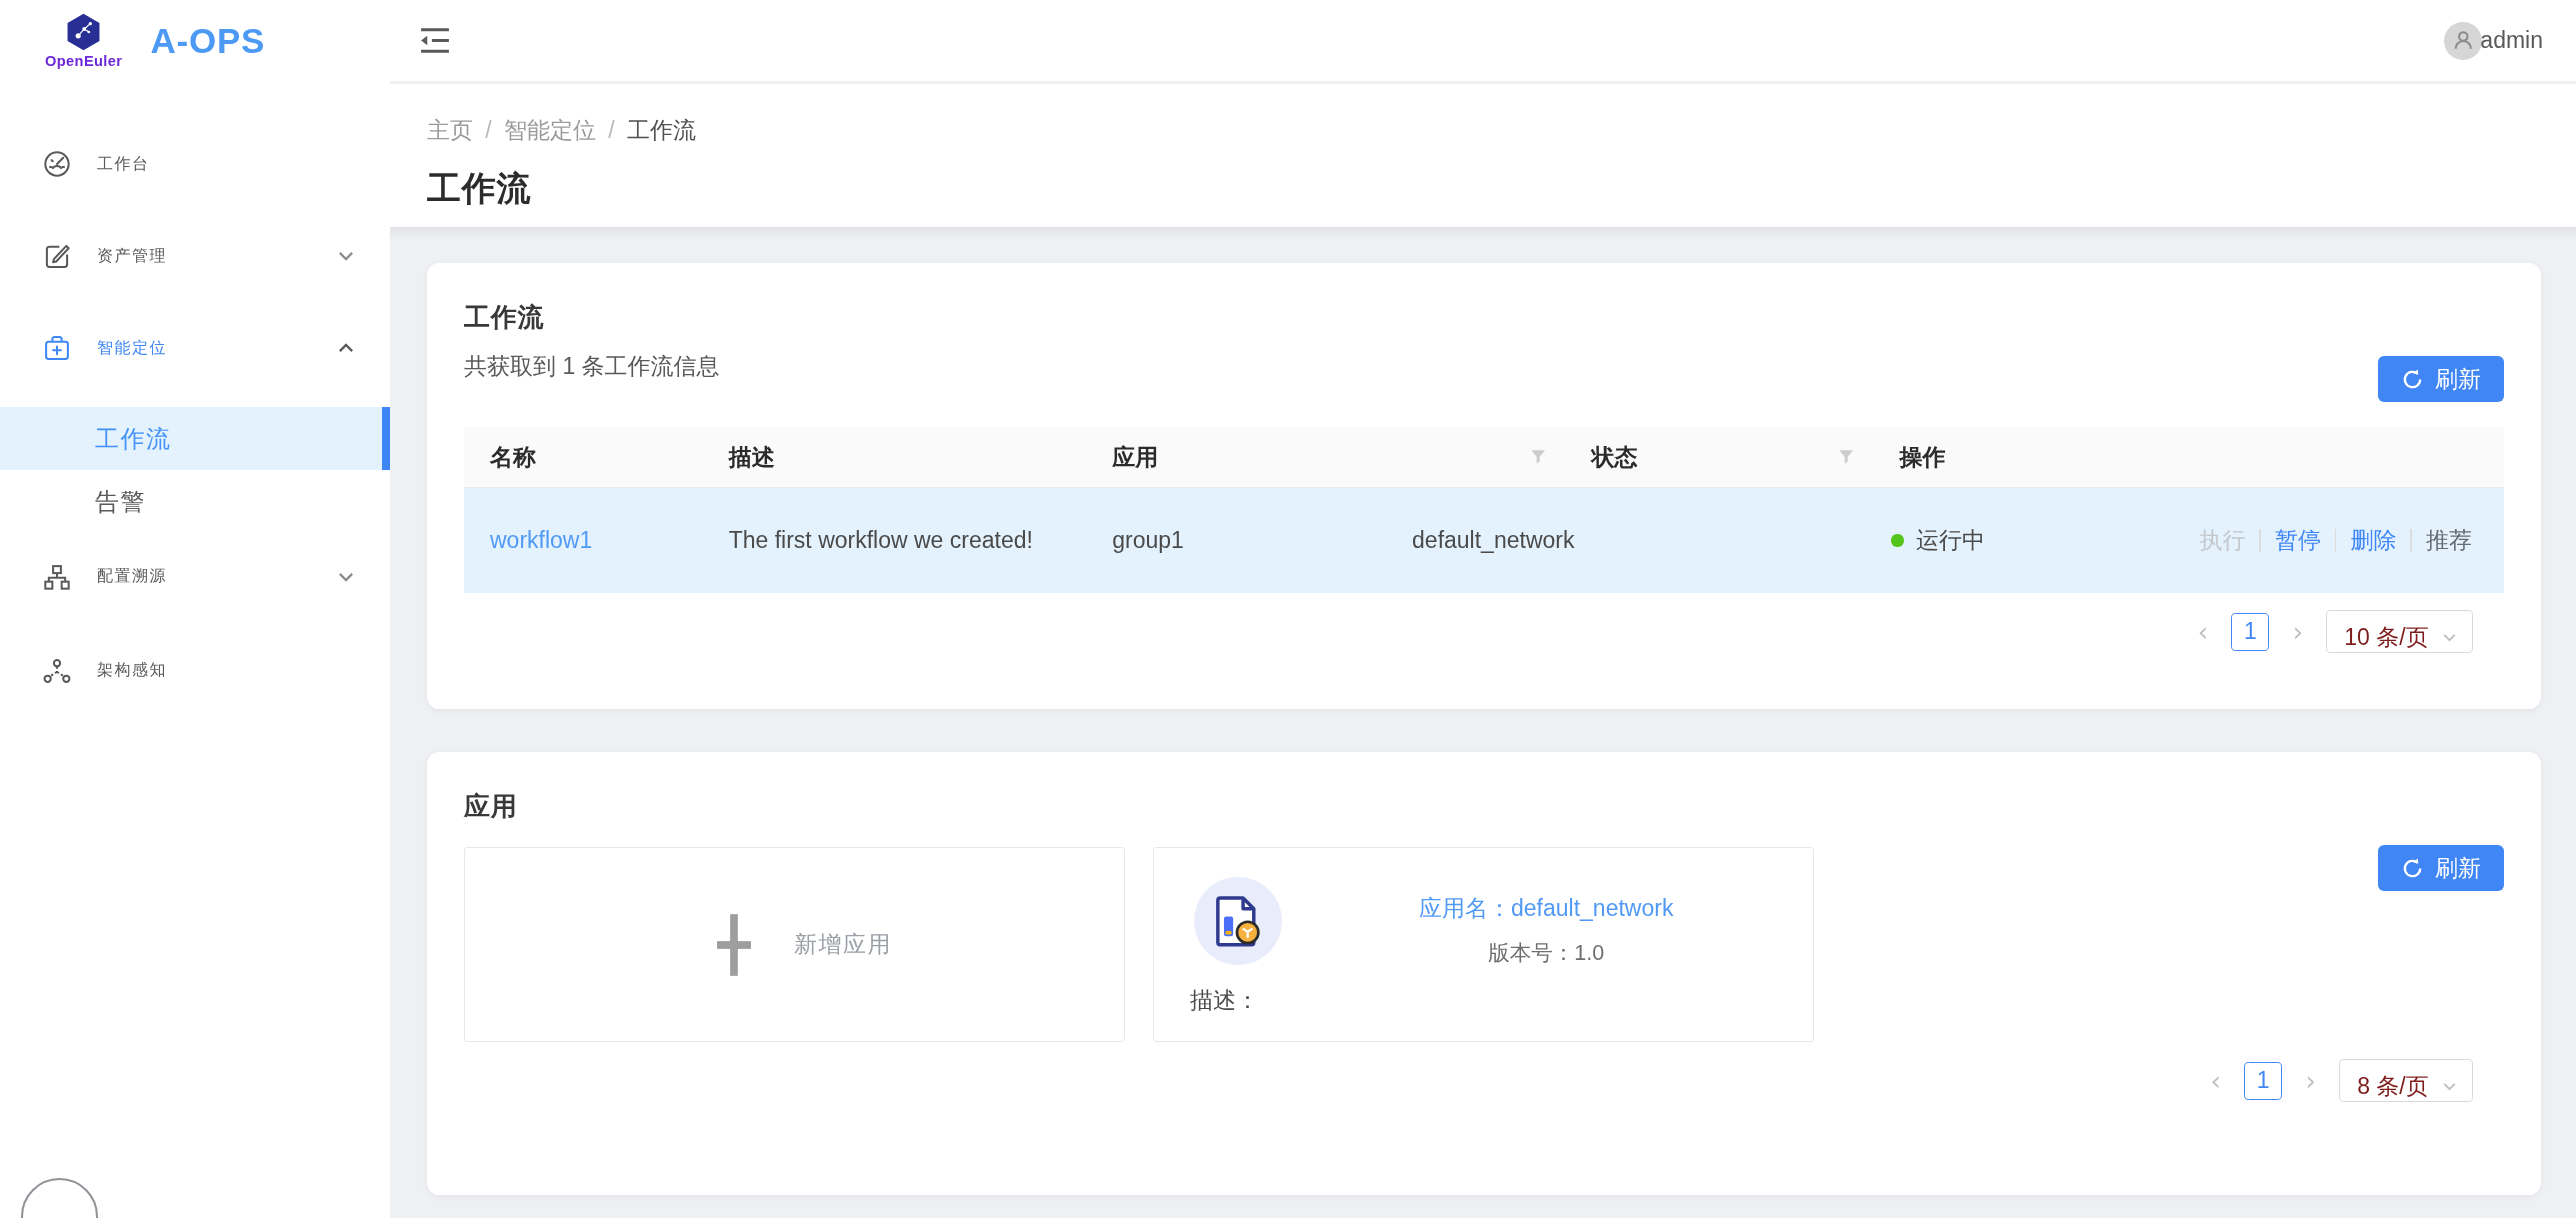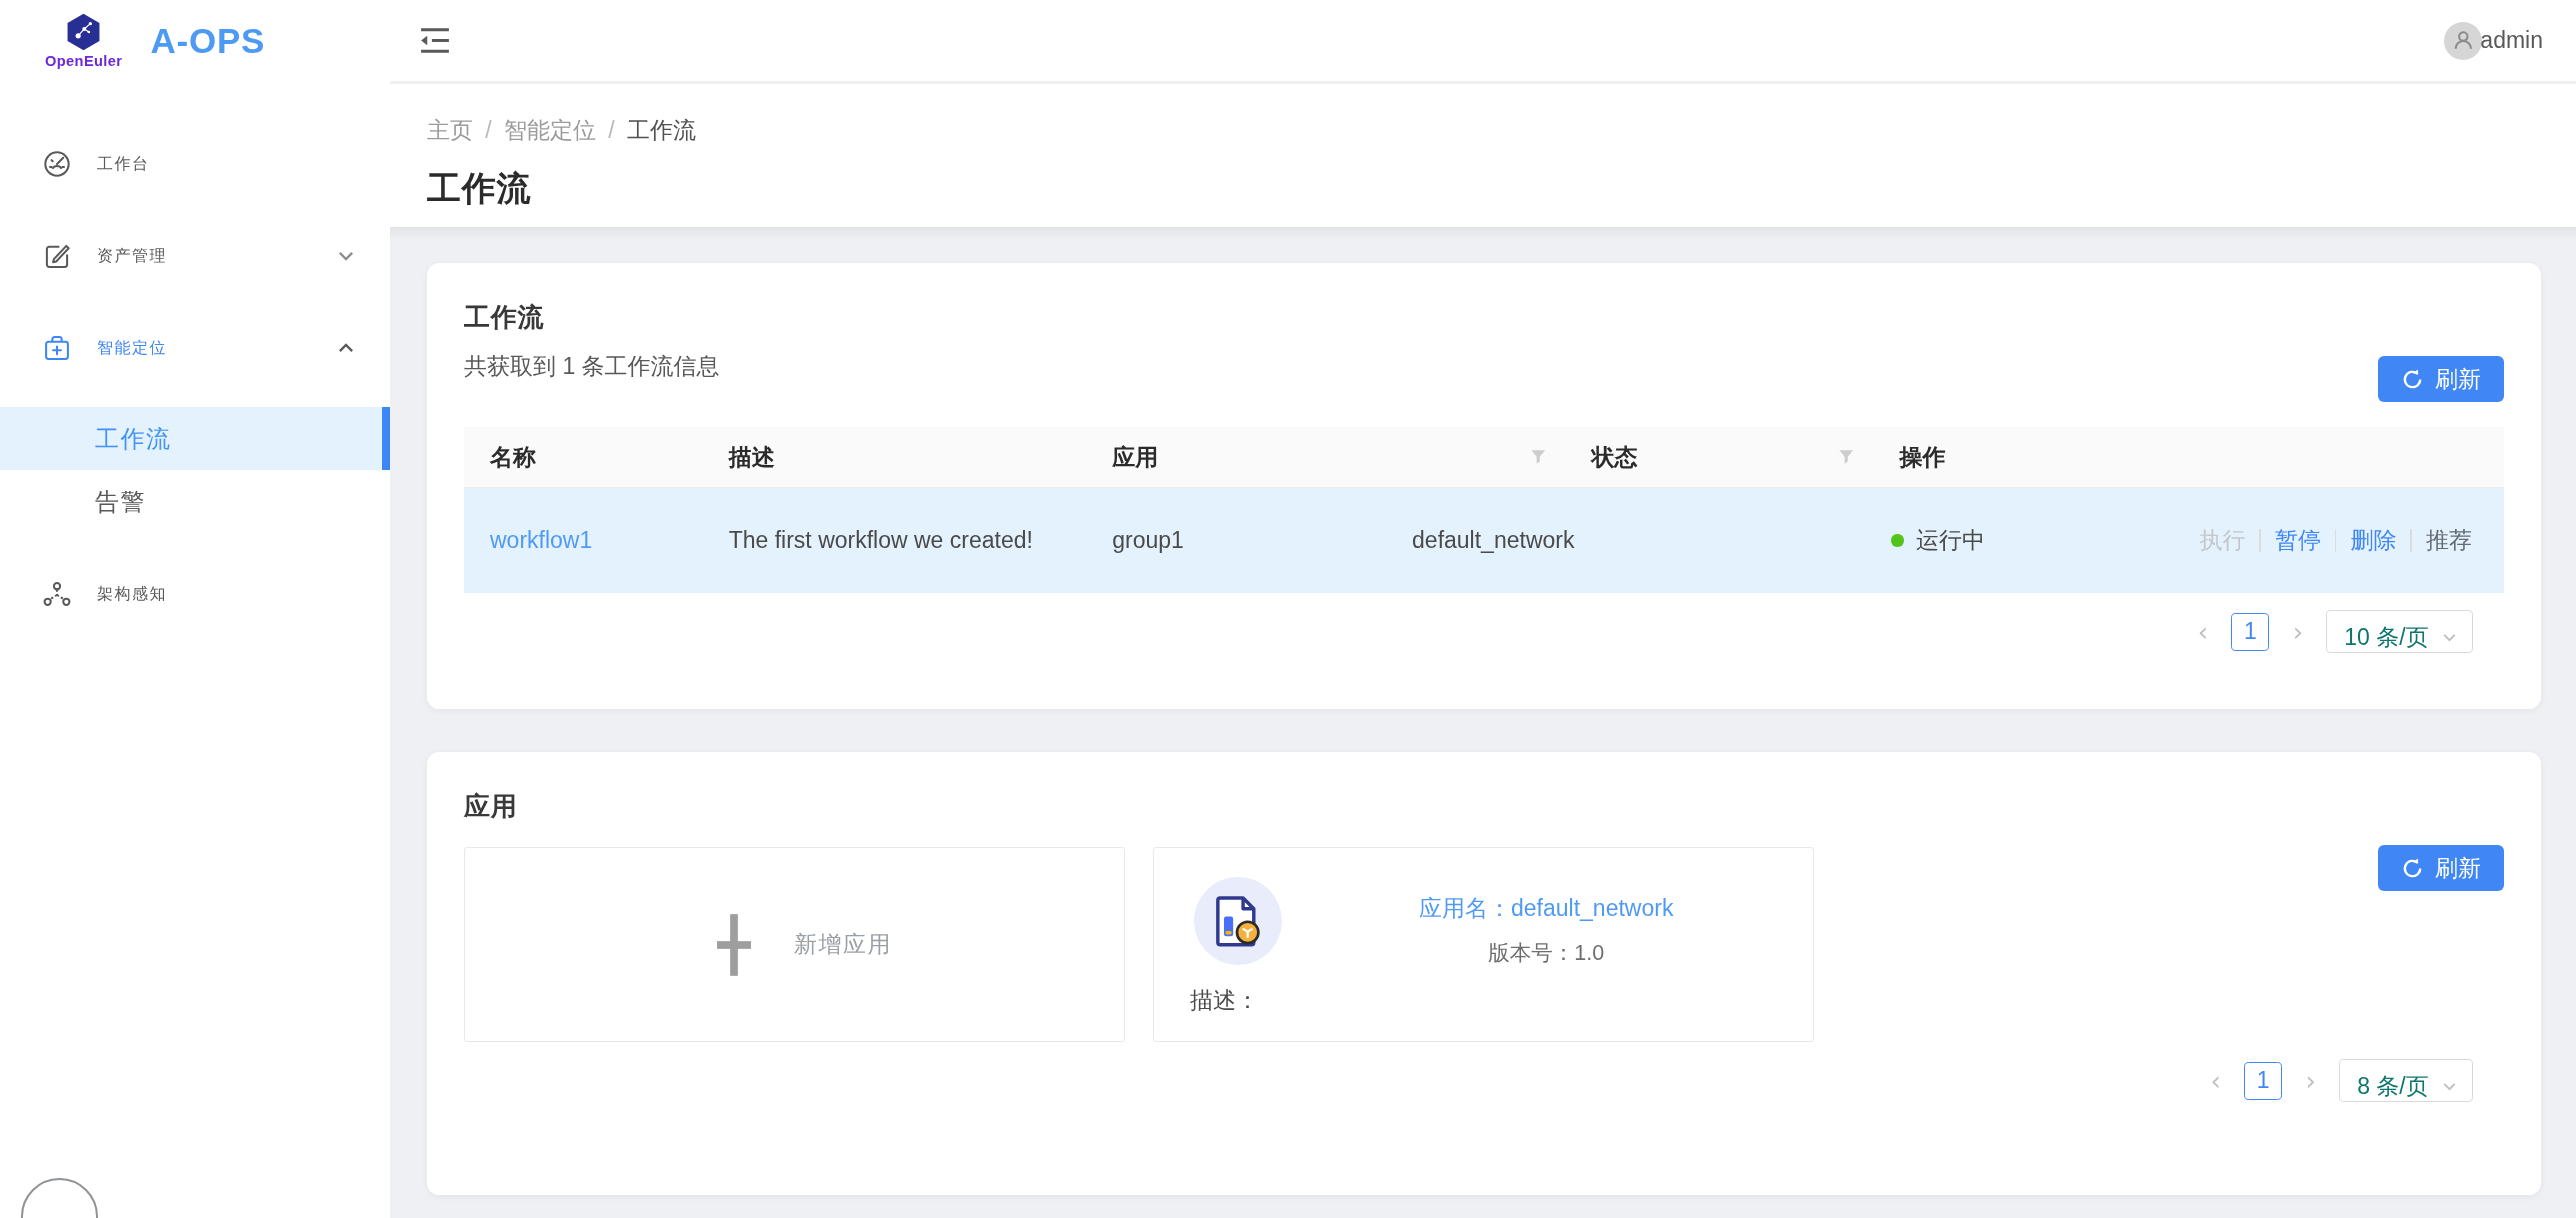--- a/index.html
+++ b/index.html
@@ -60,21 +60,21 @@
   .dot{ width:12.3px; height:12.3px; border-radius:50%; background:#52c41a; margin-right:12.3px; flex:none; }
   .actions a{ text-decoration:none; cursor:pointer; }
   .act-blue{ color:#3f86f6;font-family:Liberation Serif, serif; }
   .act-disabled{ color:#c3c7cc; cursor:not-allowed; }
   .act-plain{ color:#646b73; }
   .sep-bar{ width:1.5px; height:23px; background:#dcdcdc; margin:0 14px; display:inline-block; }
   
   .pager{ display:flex; justify-content:flex-end; align-items:center; margin-top:17px; padding-right:31px; gap:17px; }
   .pg-arrow{ color:#bfbfbf; font-size:26px; width:23px; text-align:center; cursor:pointer; line-height:1; font-family:"DejaVu Sans",sans-serif; }
   .pg-num{ width:38px; height:38px; border:1.5px solid #4086f4; border-radius:4.6px; color:#4086f4; font-size:23px; display:flex; align-items:center; justify-content:center; cursor:pointer; background:#fff; }
-  .pg-size{ height:43px; border:1.5px solid #d9d9d9; border-radius:4.6px; background:#fff; display:flex; align-items:center; padding:12px 14px 0 17px; font-size:23px; color:#0f766e; gap:12.3px; cursor:pointer; }
+  .pg-size{ height:43px; border:1.5px solid #d9d9d9; border-radius:4.6px; background:#fff; display:flex; align-items:center; padding:12px 14px 0 17px; font-size:23px; color:#7f1d1d; gap:12.3px; cursor:pointer; }
   .pager.app-pager{ margin-top:17px; }
   
   .app-grid{ display:flex; gap:28px; margin-top:23px; }
   .app-tile{ width:661px; height:195px; border:1.5px solid #e8e8e8; border-radius:3.1px; background:#fff; position:relative; }
   .add-tile{ display:flex; align-items:center; justify-content:center; gap:23px; cursor:pointer; }
   .add-label{ font-size:23px; color:#9aa0a6; letter-spacing:1.5px; }
   .app-icon-circle{ position:absolute; left:40px; top:29px; width:88px; height:88px; border-radius:50%; background:#e9edfb; display:flex; align-items:center; justify-content:center; }
   .app-info{ position:absolute; left:265px; top:45px;text-align:center; }
   .app-name-line{ font-size:23px; color:#509af6; }
   .app-ver-line{ font-size:21.5px; color:#6e6e6e; margin-top:14px; }
@@ -133,20 +133,32 @@
         </svg>
     </div>
 
     <div class="submenu-item active">
       <span>工作流</span>
     </div>
     <div class="submenu-item">
       <span>告警</span>
     </div>
 
+    <div class="menu-item" style="margin-top:10.8px;">
+      <svg class="mi-icon" width="28" height="28" viewBox="0 0 36 36" fill="none" stroke="#595959" stroke-width="2.6">
+        <rect x="13" y="4" width="10" height="9"></rect>
+        <rect x="3" y="24" width="9" height="9"></rect>
+        <rect x="24" y="24" width="9" height="9"></rect>
+        <path d="M18 13 v6 M7.5 24 v-5 h21 v5"></path>
+      </svg>
+      <span class="mi-label">配置溯源</span>
+      <svg class="chev" viewBox="0 0 26 26" fill="none" stroke="#8c8c8c" stroke-width="3">
+          <path d="M5 9 L13 17 L21 9"></path>
+        </svg>
+    </div>
 
     <div class="menu-item" style="margin-top:28px;">
       <svg class="mi-icon" width="28" height="28" viewBox="0 0 36 36" fill="none" stroke="#595959" stroke-width="2.6">
         <circle cx="18" cy="8" r="4"></circle>
         <circle cx="6" cy="28" r="4"></circle>
         <circle cx="30" cy="28" r="4"></circle>
         <path d="M18 12 v7 M18 19 l-9 6 M18 19 l9 6" stroke-dasharray="3 3"></path>
       </svg>
       <span class="mi-label">架构感知</span>
     </div>

